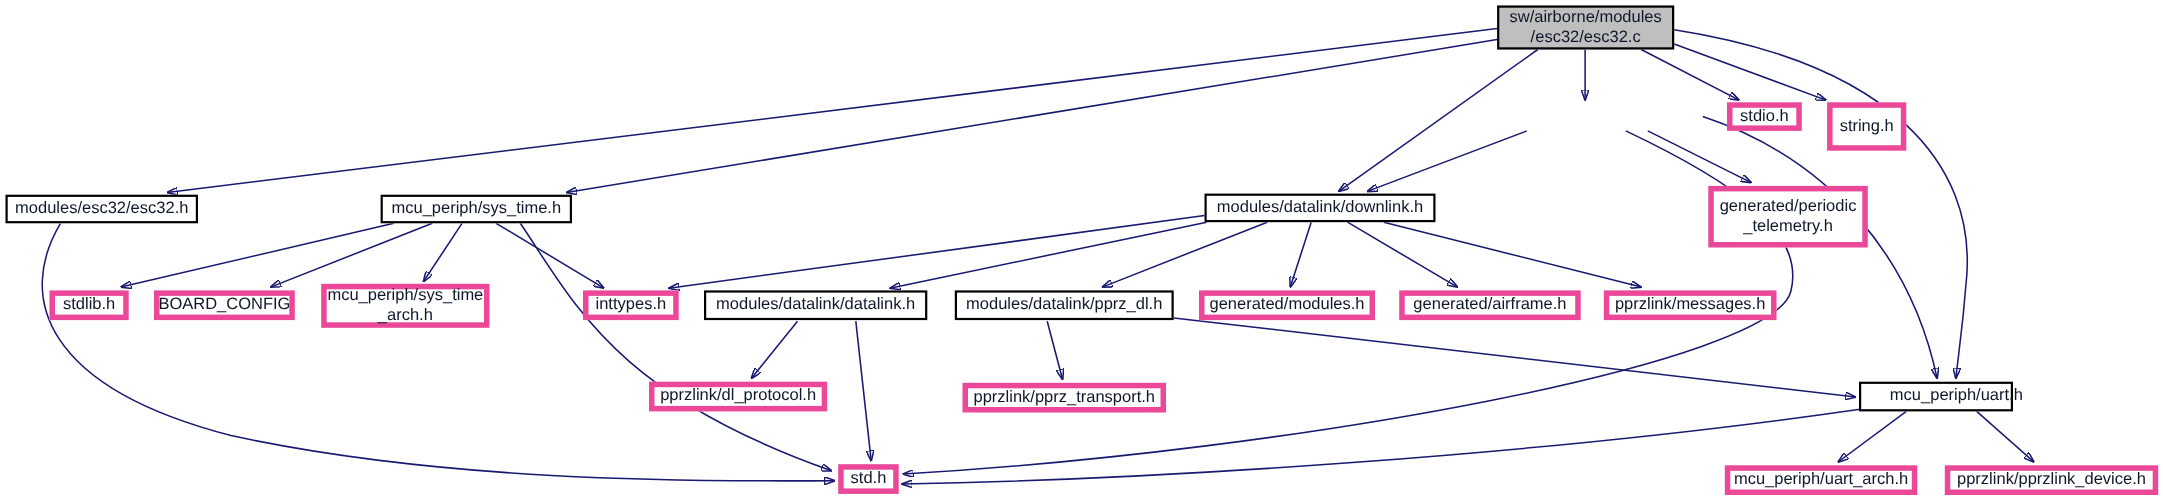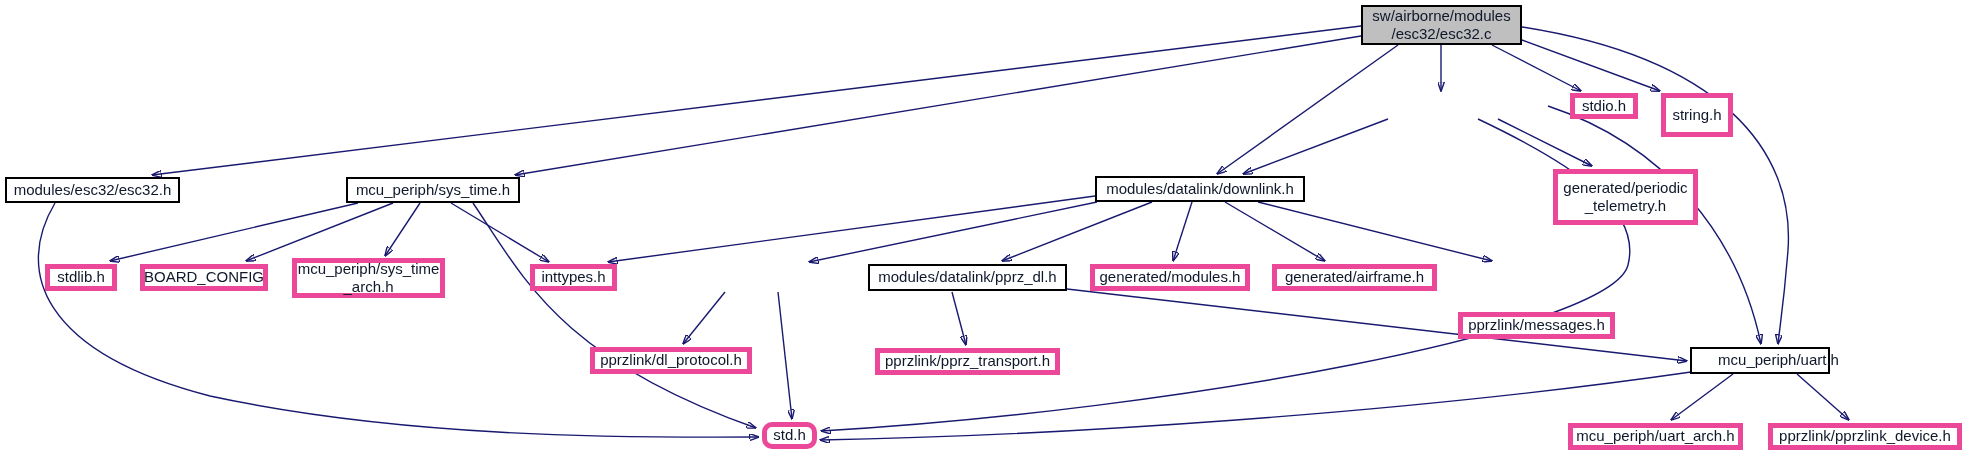--- a/index.html
+++ b/index.html
@@ -79,24 +79,25 @@
   <div class="node linked" style="left:5px;top:177px;width:175px;height:26px;">modules/esc32/esc32.h</div>
   <div class="node linked" style="left:346px;top:177px;width:174px;height:26px;">mcu_periph/sys_time.h</div>
   <div class="node linked" style="left:1095px;top:176px;width:210px;height:26px;">modules/datalink/downlink.h</div>
   <div class="node plain" style="left:1553px;top:169px;width:145px;height:56px;">generated/periodic
 _telemetry.h</div>
   <div class="node plain" style="left:45px;top:264px;width:72px;height:27px;">stdlib.h</div>
   <div class="node plain" style="left:140px;top:264px;width:128px;height:27px;">BOARD_CONFIG</div>
   <div class="node plain" style="left:292px;top:258px;width:153px;height:40px;">mcu_periph/sys_time
 _arch.h</div>
   <div class="node plain" style="left:530px;top:264px;width:87px;height:27px;">inttypes.h</div>
+  <div class="node linked" style="left:640px;top:264px;width:203px;height:27px;">modules/datalink/datalink.h</div>
   <div class="node plain" style="left:1090px;top:264px;width:160px;height:27px;">generated/modules.h</div>
   <div class="node linked" style="left:868px;top:264px;width:199px;height:27px;">modules/datalink/pprz_dl.h</div>
   <div class="node plain" style="left:1272px;top:264px;width:165px;height:27px;">generated/airframe.h</div>
-  <div class="node plain" style="left:1458px;top:264px;width:157px;height:27px;margin-top:48px;">pprzlink/messages.h</div>
+  <div class="node plain" style="left:1458px;top:264px;width:157px;height:27px;">pprzlink/messages.h</div>
   <div class="node plain" style="left:590px;top:347px;width:162px;height:27px;">pprzlink/dl_protocol.h</div>
   <div class="node plain" style="left:875px;top:348px;width:185px;height:27px;">pprzlink/pprz_transport.h</div>
   <div class="node linked" style="left:1690px;top:347px;width:140px;height:27px;padding-left:40px;">mcu_periph/uart.h</div>
-  <div class="node plain" style="left:762px;top:422px;width:55px;height:27px;border-radius:10px;">std.h</div>
+  <div class="node plain" style="left:762px;top:422px;width:55px;height:27px;">std.h</div>
   <div class="node plain" style="left:1568px;top:423px;width:175px;height:27px;">mcu_periph/uart_arch.h</div>
   <div class="node plain" style="left:1768px;top:423px;width:194px;height:27px;">pprzlink/pprzlink_device.h</div>
 
 </div>
 
 </body></html>

